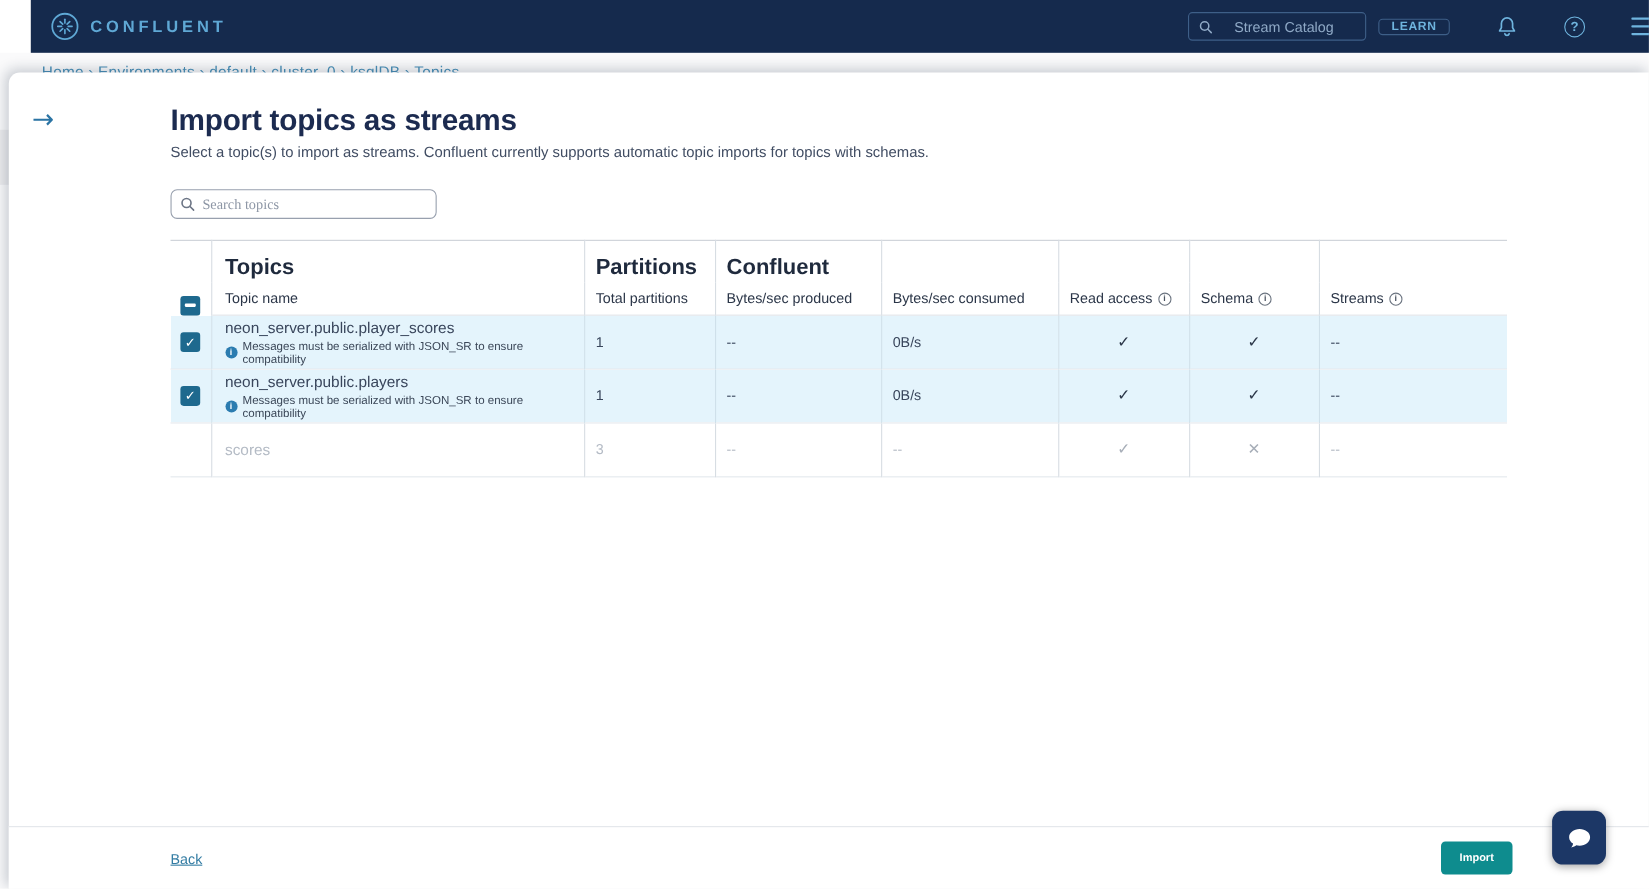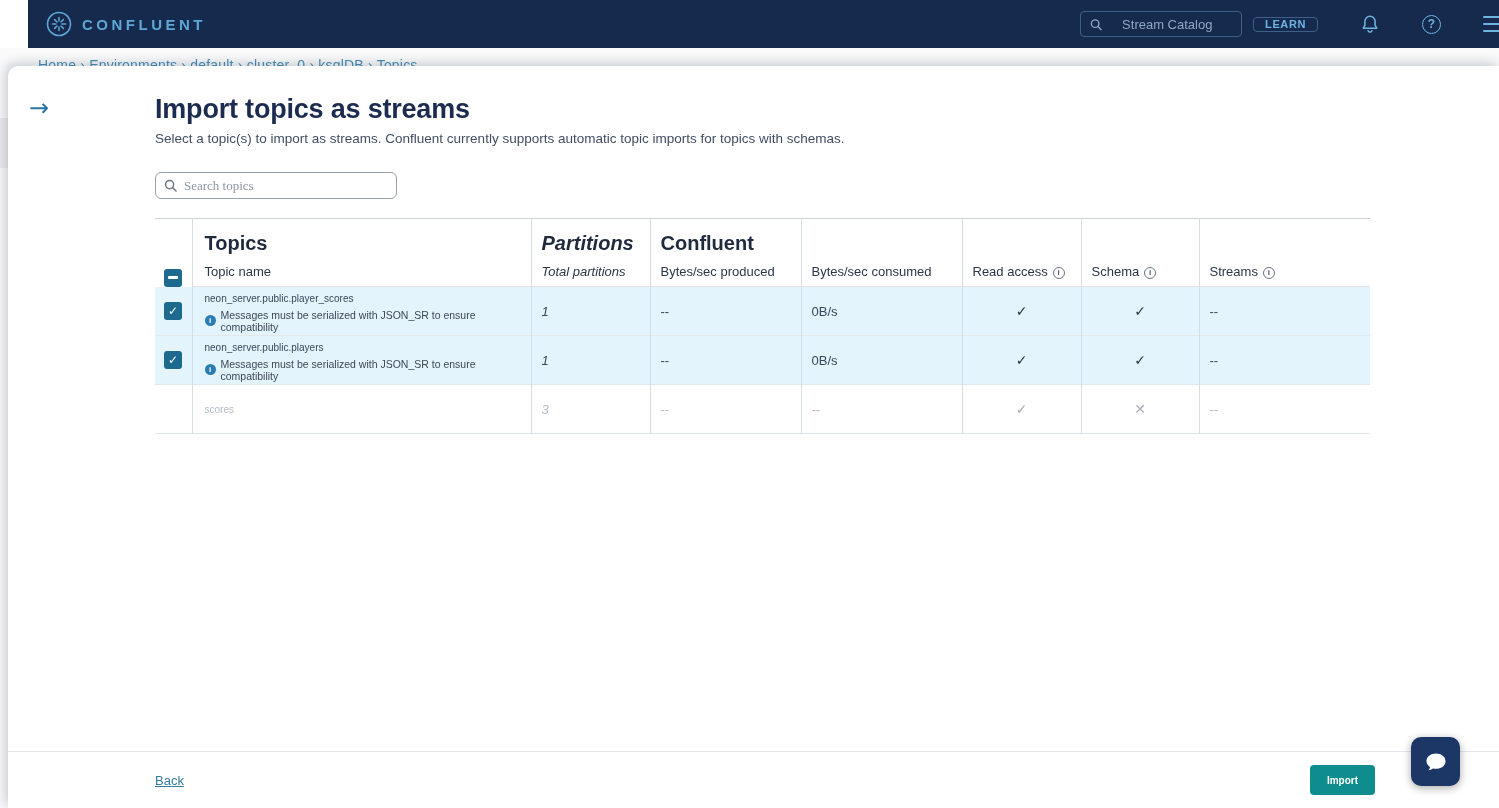--- a/index.html
+++ b/index.html
@@ -83,37 +83,37 @@
     border-right:1px solid #d7dde3; padding:0 10px; text-align:left;
     vertical-align:middle; overflow:hidden;
   }
   .topics-table th:last-child, .topics-table td:last-child { border-right:none; }
   thead tr.group-row th { border-top:1px solid #ccd1d8; height:38px; vertical-align:bottom; padding-bottom:2px; }
   thead tr.sub-row th { height:30px; border-bottom:1px solid #dfe3e8; font-weight:400; }
   .group-h { font-size:20px; font-weight:700; color:#1f2a3d; }
   .sub-h { font-size:13px; color:#2b3648; }
   .c-check { width:37px; padding:0 0 0 9px !important; }
   .c-topic { width:339px; padding-left:12px !important; }
-  .c-part { width:119px;font-style:italic; }
+  .c-part { width:119px; }
   .c-prod { width:151px; }
   .c-cons { width:161px; }
   .c-read { width:119px; }
   .c-schema { width:118px; }
   .c-streams { width:171px; }
 
   tbody tr { height:49px; border-bottom:1px solid #e3e8ed; }
   tbody tr.selected { background:#e4f4fc; }
   tbody tr.selected td { border-right-color:#cfe0ea; }
   td.c-read, td.c-schema { text-align:center; }
   .cell-val { font-size:13px; color:#39465c; }
   .mark { font-size:14px; color:#2b3648; font-family:"DejaVu Sans", sans-serif; }
   tr.disabled .cell-val, tr.disabled .t-name { color:#b4bbc5; }
   tr.disabled .mark { color:#a7aeb8; }
 
-  .t-name { font-size:10px; color:#39465c; line-height:17px; }
+  .t-name { font-size:14px; color:#39465c; line-height:17px; }
   .t-note { margin-top:2px; font-size:10.5px; color:#3b4758; display:flex; align-items:center; gap:5px; }
   .note-ico {
     width:11px; height:11px; border-radius:50%; background:#2b7cb0; color:#fff;
     font-size:8px; font-weight:700; font-style:normal; flex:0 0 11px;
     display:inline-flex; align-items:center; justify-content:center;
   }
   .info-o {
     display:inline-flex; width:12px; height:12px; border:1px solid #6b7480; border-radius:50%;
     color:#4a5360; font-size:8px; align-items:center; justify-content:center;
     margin-left:5px; position:relative; top:-1px; font-weight:700;

